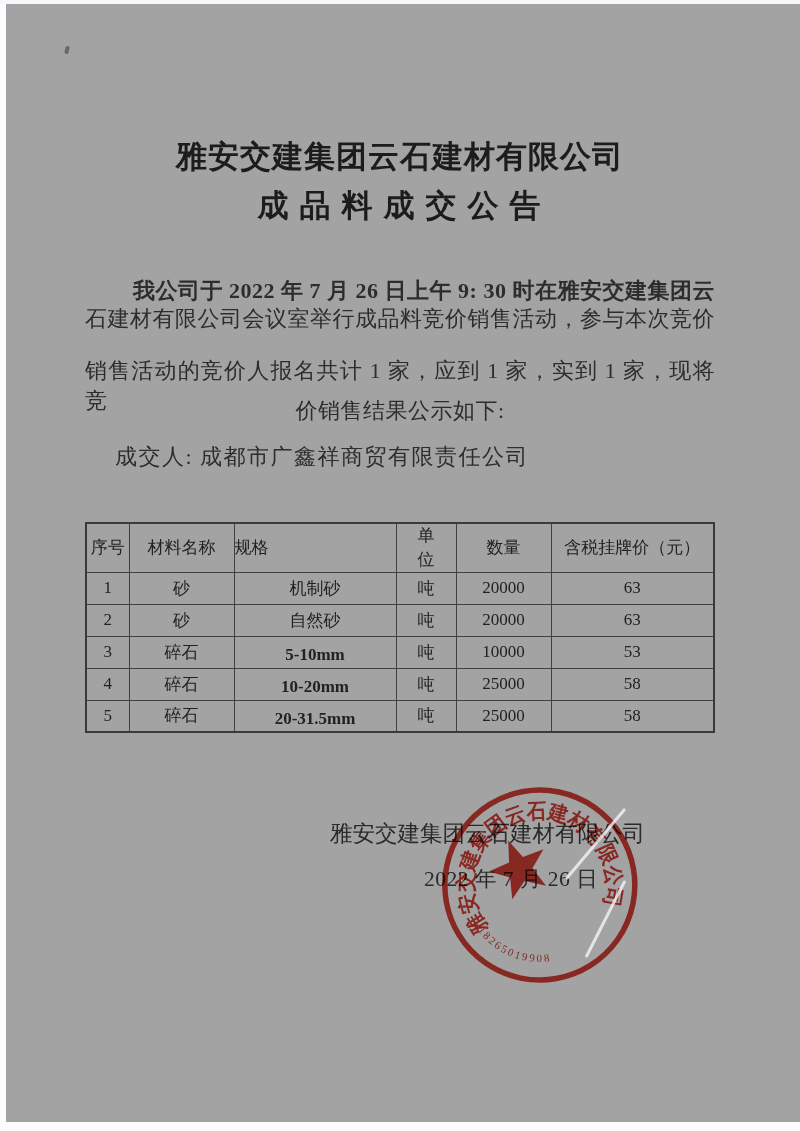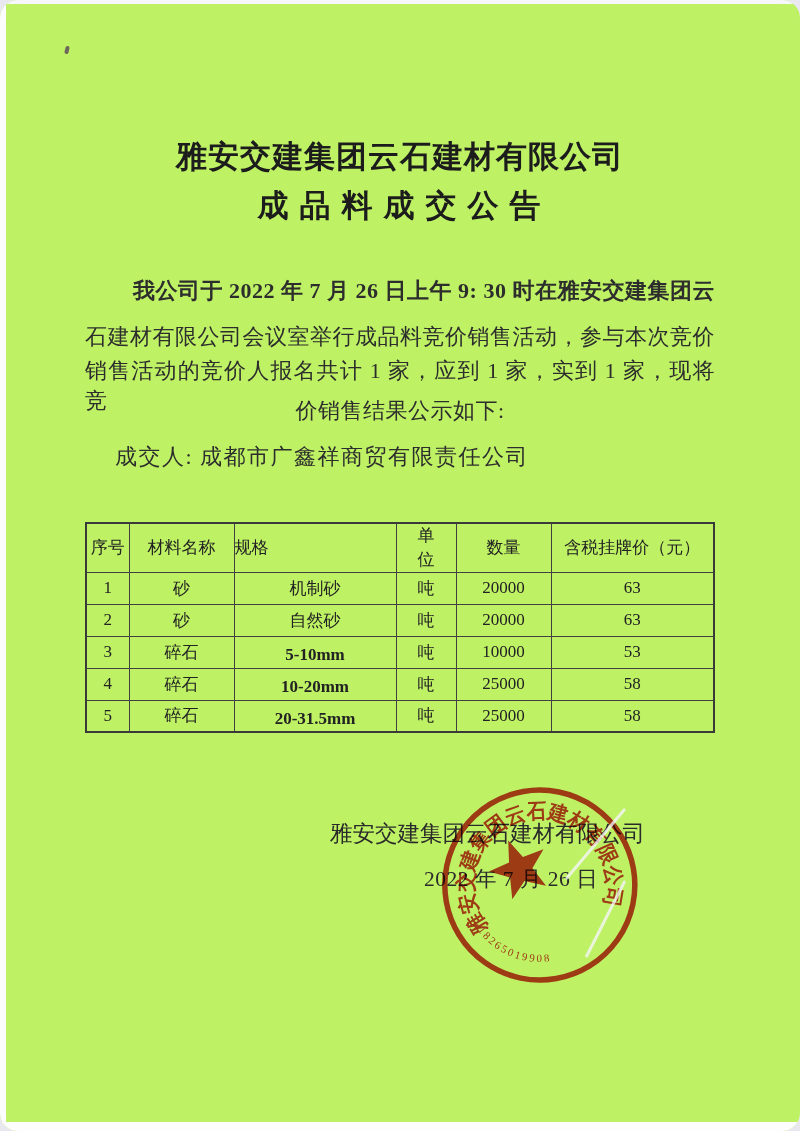--- a/index.html
+++ b/index.html
@@ -1,38 +1,37 @@
 <!DOCTYPE html>
 <html><head>
 <meta charset="utf-8">
 <style>
   html,body { margin:0; padding:0; background:#e9e8ef; }
   .page {
     position:relative; width:800px; height:1131px; overflow:hidden;
-    background:#bef264; color:#2d2d2d;
+    background:#a3a3a3; color:#2d2d2d;
     font-family:"Liberation Serif","DejaVu Serif",serif;
-    border-radius:18px;
   }
   .edge-left  { position:absolute; left:0; top:0; width:6px; height:100%; background:#fcfcfe; }
   .edge-top   { position:absolute; left:0; top:0; width:100%; height:4px; background:#f7f6fb; }
   .edge-bottom{ position:absolute; left:0; bottom:0; width:100%; height:9px; background:#fdfdfe; }
 
   .speck { position:absolute; left:65px; top:46px; width:4px; height:8px;
            background:#6e675c; border-radius:2px; transform:rotate(14deg); }
 
   .title { position:absolute; left:0; width:100%; text-align:center;
            font-weight:bold; font-size:31px; color:#1c1c1c; letter-spacing:1px; }
   .title.l1 { top:136px; }
   .title.l2 { top:185px; letter-spacing:11px; text-indent:9px; }
 
   .bline { position:absolute; left:85px; width:630px; font-size:22px;
            line-height:30px; text-align:justify; letter-spacing:0.5px; }
   .fill  { text-align-last:justify; }
   .bl1 { top:276px; text-indent:48px;font-weight:bold; }
-  .bl2 { top:324px;font-family:Liberation Mono, monospace; }
+  .bl2 { top:304px; }
   .bl3 { top:356px; }
   .bl4 { top:396px; text-align:center; }
   .winner { position:absolute; left:115px; top:442px; font-size:22px; letter-spacing:1.5px; }
   .intro  { position:absolute; left:115px; top:482px; font-size:22px; letter-spacing:1.5px; }
 
   .price-table { position:absolute; left:85px; top:522px; width:628px;
                  border-collapse:collapse; table-layout:fixed;
                  font-size:17px; color:#222; }
   .price-table th, .price-table td {
                  border:1.5px solid #404040; text-align:center;

